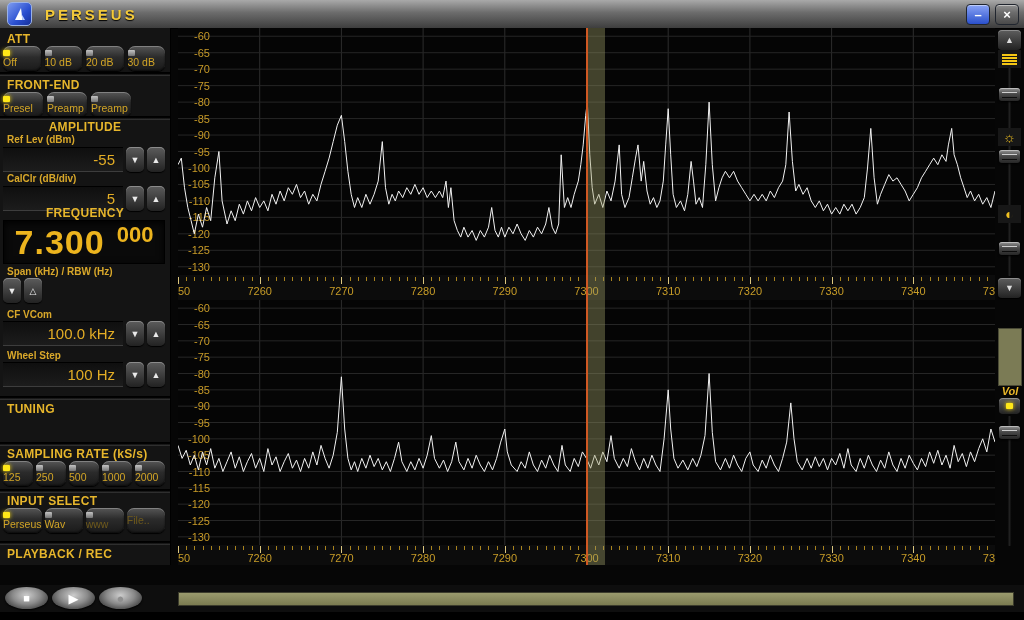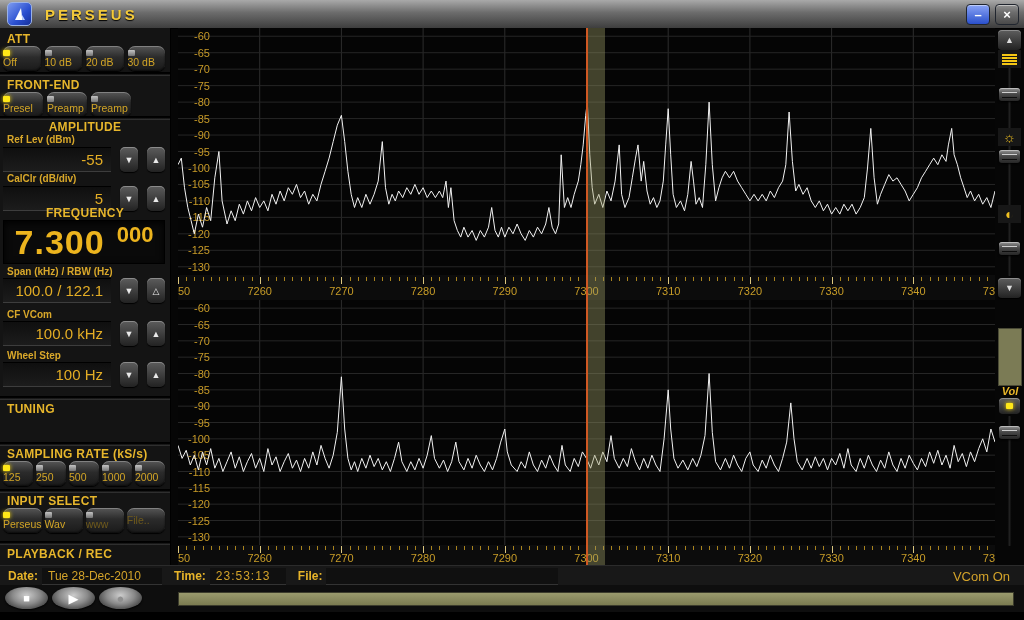--- a/index.html
+++ b/index.html
@@ -36,21 +36,21 @@
   .sbtn{flex:1;border-radius:7px;background:linear-gradient(#565656,#2b2b2b 45%,#1a1a1a);
     box-shadow:inset 0 1px 0 rgba(255,255,255,.28),inset 0 -1px 2px rgba(0,0,0,.6),0 1px 1px #000;
     display:flex;flex-direction:column;align-items:flex-start;justify-content:center;gap:1px;cursor:default;}
   .sl{font-size:10.5px;color:#d2a526;line-height:11px;white-space:nowrap;}
   .sbtn.dim .sl{color:#6f5a1c;}
   .led{width:7px;height:6px;border-radius:1px;}
   .led.on{background:#ffe818;box-shadow:0 0 4px #ffdd00;}
   .led.off{background:linear-gradient(#c3c3c3,#747474);}
   .flabel{position:absolute;left:7px;font-size:10px;font-weight:bold;color:#d9a82a;}
   .l-ref{top:106px}.l-scale{top:145px}.l-span{top:238px}.l-cf{top:281px}.l-wheel{top:322px}
-  .frow{position:absolute;left:3px;right:5px;height:25px;display:flex;gap:9px;}
+  .frow{position:absolute;left:3px;right:5px;height:25px;display:flex;gap:3px;}
   .r-ref{top:119px}.r-scale{top:158px}.r-span{top:250px}.r-cf{top:293px}.r-wheel{top:334px}
   .field{flex:1;background:linear-gradient(#0f0f0f,#1c1c1c);border-top:1px solid #000;border-bottom:1px solid #3d3d3d;
     color:#e3ad25;font-size:15px;display:flex;align-items:center;justify-content:flex-end;padding-right:8px;}
   .spin{flex:0 0 18px;border-radius:5px;background:linear-gradient(#5c5c5c,#222);
     box-shadow:inset 0 1px 0 rgba(255,255,255,.3),0 1px 1px #000;color:#eaeaea;font-size:9px;
     display:flex;align-items:center;justify-content:center;}
   .freqdisp{position:absolute;left:3px;right:5px;top:192px;height:42px;background:#0a0a0a;border:1px solid #000;
     box-shadow:inset 0 2px 7px #000;display:flex;align-items:center;justify-content:center;color:#ecb41e;}
   .fmain{font-size:34px;font-weight:bold;letter-spacing:1px;line-height:1;}
   .fsmall{font-size:22px;font-weight:bold;margin-left:12px;position:relative;top:-7px;line-height:1;}
@@ -185,21 +185,20 @@
     </div>
 
     <div class="hdr h-freq center">FREQUENCY</div>
     <div class="freqdisp">
       <span class="fmain">7.300</span>
         <span class="fsmall">000</span>
     </div>
 
     <div class="flabel l-span">Span (kHz) / RBW (Hz)</div>
     <div class="frow r-span">
-      <div class="field">100.0 / 122.1</div>
       <div class="spin">▼</div>
       <div class="spin">△</div>
     </div>
     <div class="flabel l-cf">CF VCom</div>
     <div class="frow r-cf">
       <div class="field">100.0 kHz</div>
       <div class="spin">▼</div>
       <div class="spin">▲</div>
     </div>
     <div class="flabel l-wheel">Wheel Step</div>
@@ -590,29 +589,20 @@
     <div class="rb-btn rb-down">▼</div>
     <div class="rb-swatch"></div>
     <div class="rb-vol-label">Vol</div>
     <div class="rb-ledbtn">
         <span class="led on"></span>
       </div>
     <div class="rb-track t-vol"></div>
     <div class="rb-handle hvol"></div>
   </div>
 
-  <div class="statusrow">
-    <span class="slabel">Date:</span>
-    <span class="sfield w-date">Tue 28-Dec-2010</span>
-    <span class="slabel">Time:</span>
-    <span class="sfield w-time">23:53:13</span>
-    <span class="slabel">File:</span>
-    <span class="sfield w-file"></span>
-    <span class="vcom">VCom On</span>
-  </div>
 
   <div class="playrow">
     <div class="tbtn tb1">
         <span class="tg stop">■</span>
       </div>
     <div class="tbtn tb2">
         <span class="tg play">▶</span>
       </div>
     <div class="tbtn tb3">
         <span class="tg rec">●</span>

